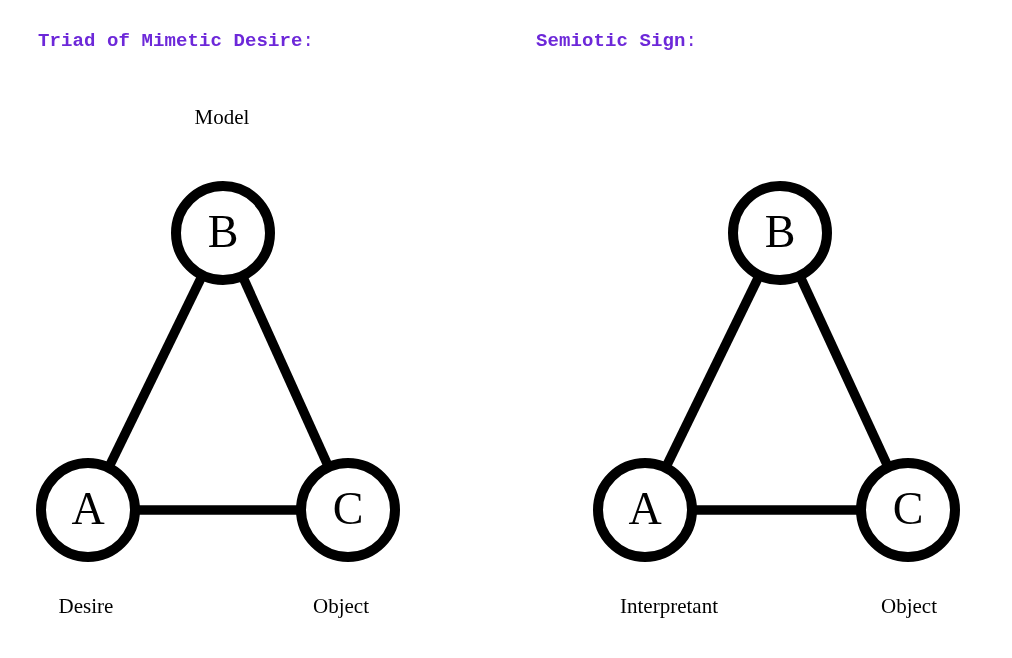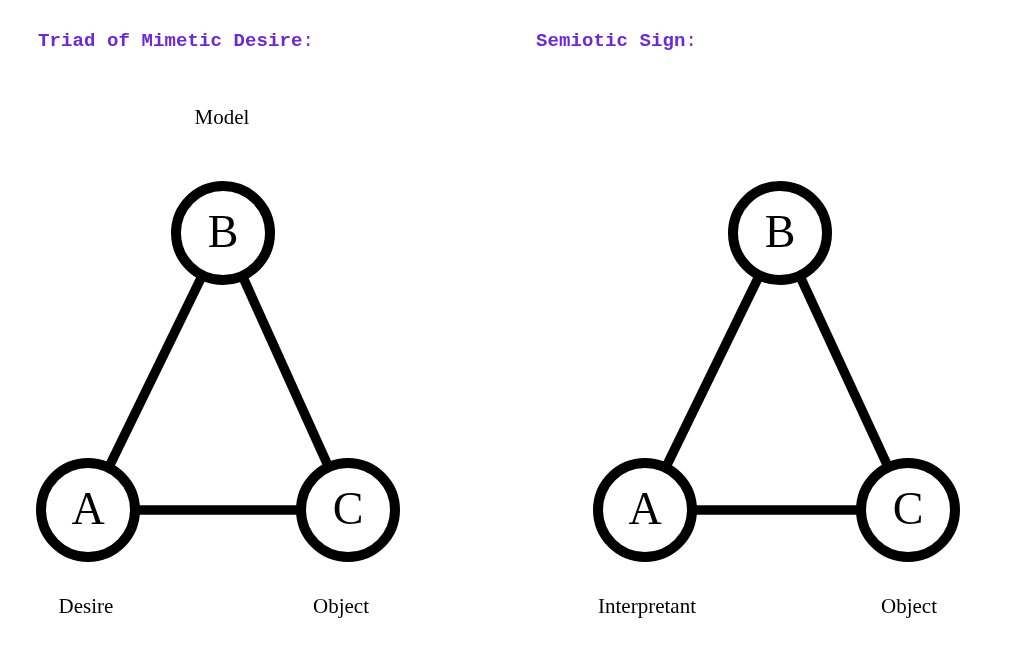--- a/index.html
+++ b/index.html
@@ -87,21 +87,21 @@
   </div>
 
   <div class="panel-title" style="left:536px; top:30px;">
     <span>Semiotic Sign</span><span class="colon">:</span>
   </div>
 
   <div class="node-caption" style="left:222px; top:105px;">Model</div>
   <div class="node-caption" style="left:86px; top:594px;">Desire</div>
   <div class="node-caption" style="left:341px; top:594px;">Object</div>
 
-  <div class="node-caption" style="left:647px; top:594px;">Interpretant</div>
+  <div class="node-caption" style="left:669px; top:594px;">Interpretant</div>
   <div class="node-caption" style="left:909px; top:594px;">Object</div>
 
   <svg class="diagram-svg" viewBox="0 0 1012 658" xmlns="http://www.w3.org/2000/svg">
 
     <g>
 
       <line class="edge-line" x1="88" y1="510" x2="223" y2="233"></line>
       <line class="edge-line" x1="223" y1="233" x2="348" y2="510"></line>
       <line class="edge-line" x1="88" y1="510" x2="348" y2="510"></line>
 

